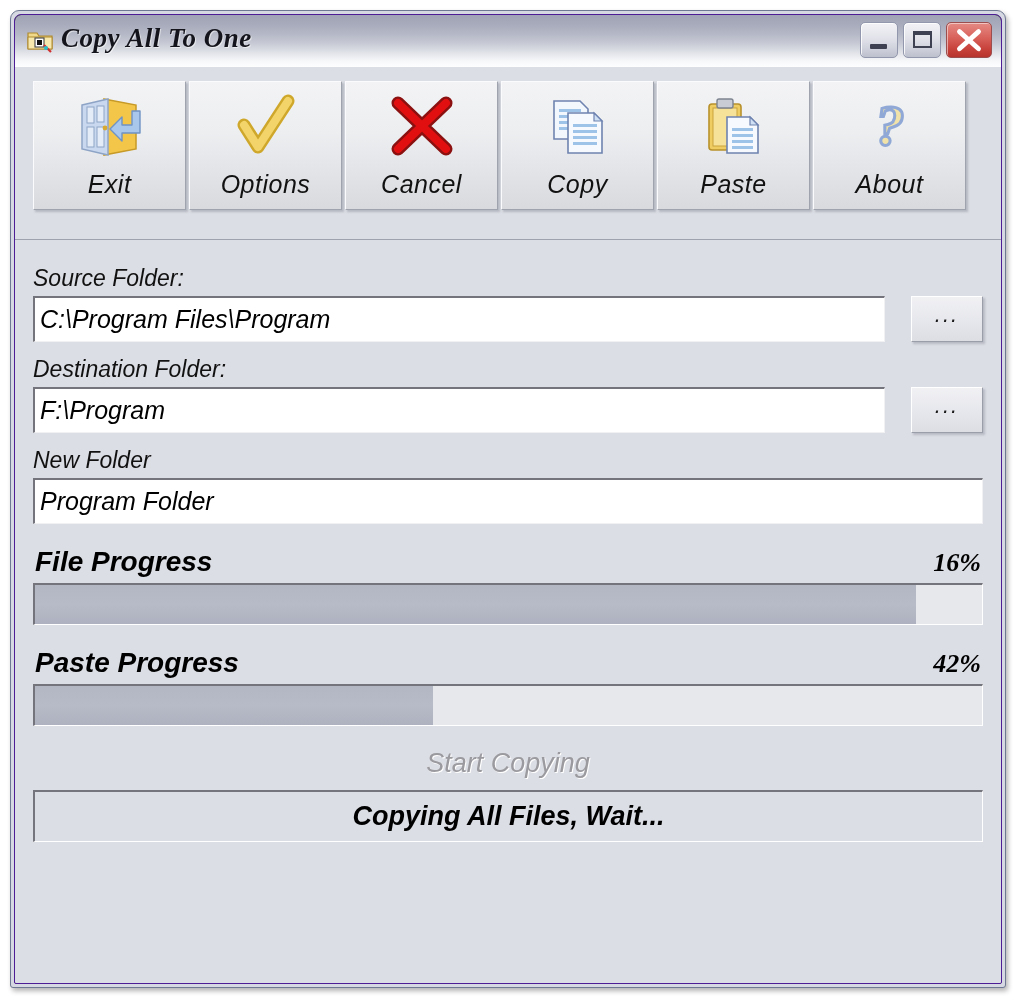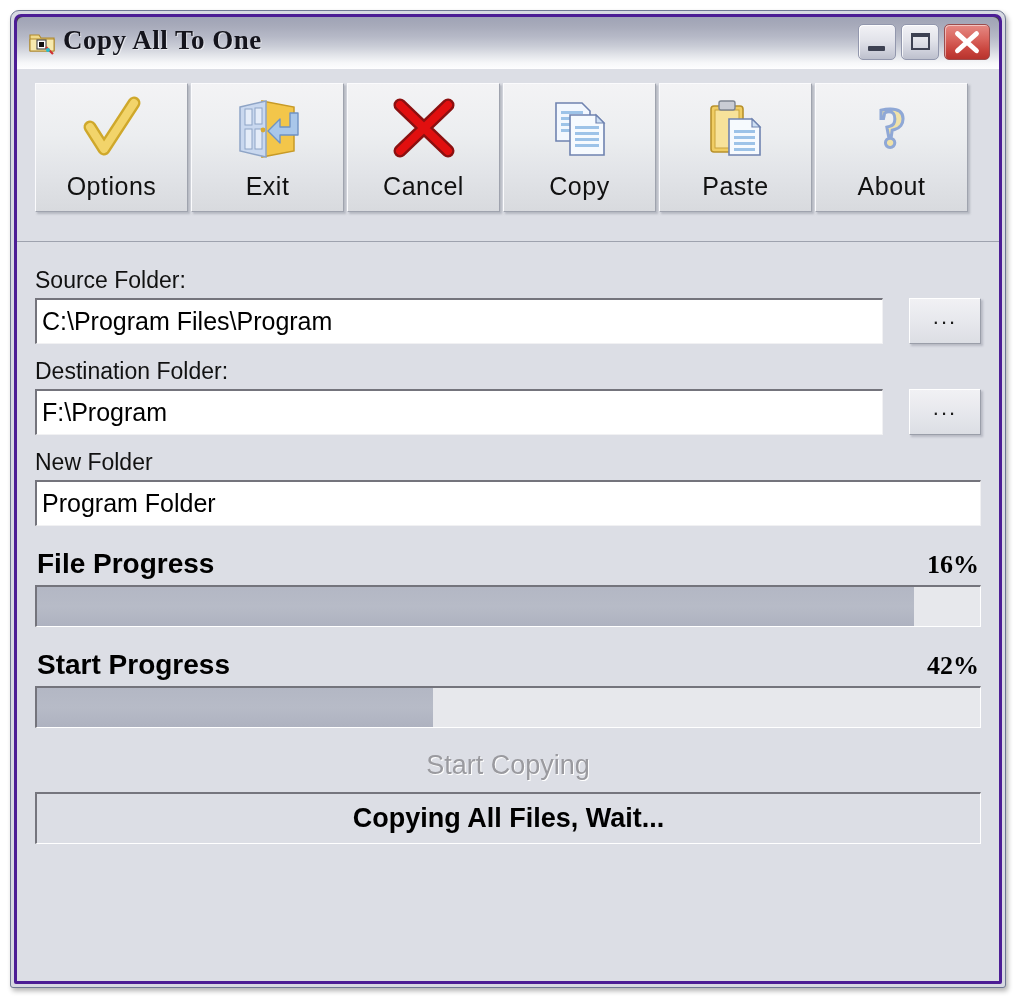--- a/index.html
+++ b/index.html
@@ -18,25 +18,26 @@
     box-sizing: border-box;
     border: 1px solid #6f7893;
     border-radius: 9px 9px 3px 3px;
     background: #d7d9e2;
     box-shadow: 2px 3px 5px rgba(0,0,0,0.30);
     overflow: hidden;
   }
   .window-inner {
     position: absolute;
     left: 3px; top: 3px; right: 3px; bottom: 3px;
-    border: 3px solid #4c1d95;
+    border: 1px solid #4c1d95;
     border-radius: 7px 7px 2px 2px;
     background: #404040;
     box-sizing: border-box;
     overflow: hidden;
+    font-style: italic;
   }
 
   
   .titlebar {
     position: absolute;
     left: 0; top: 0; right: 0;
     height: 52px;
     background: linear-gradient(to bottom,
        #9fa3b5 0%, #a8abbb 18%, #b6b9c7 38%,
        #c9ccd6 56%, #e3e5ea 74%, #f6f7f9 88%, #fefeff 100%);
@@ -298,41 +299,41 @@
       </div>
     </div>
   </div>
 
   <div class="toolbar">
     <div class="tb-row">
 
       <div class="tb-btn">
         <span class="tb-icon">
           <svg width="72" height="72" viewBox="0 0 72 72">
-            <path d="M14 34 L28 56 L58 10" fill="none" stroke="#cfa82b" stroke-width="13" stroke-linecap="round" stroke-linejoin="round"></path>
-            <path d="M14 34 L28 56 L58 10" fill="none" stroke="#f2d46a" stroke-width="8" stroke-linecap="round" stroke-linejoin="round"></path>
-          </svg>
-        </span>
-        <span class="tb-label">Options</span>
-      </div>
-
-      <div class="tb-btn">
-        <span class="tb-icon">
-          <svg width="72" height="72" viewBox="0 0 72 72">
             <path d="M30 8 L62 14 L62 58 L30 64 Z" fill="#f3c64a" stroke="#c79a27" stroke-width="1.5"></path>
             <path d="M8 14 L34 8 L34 64 L8 58 Z" fill="#c9d8ef" stroke="#8ea4c6" stroke-width="1.5"></path>
             <rect x="13" y="16" width="7" height="16" fill="#e4ecf8" stroke="#8ea4c6"></rect>
             <rect x="23" y="15" width="7" height="16" fill="#e4ecf8" stroke="#8ea4c6"></rect>
             <rect x="13" y="36" width="7" height="20" fill="#e4ecf8" stroke="#8ea4c6"></rect>
             <rect x="23" y="36" width="7" height="20" fill="#e4ecf8" stroke="#8ea4c6"></rect>
             <circle cx="31" cy="37" r="2.4" fill="#d7a930"></circle>
             <path d="M66 20 L66 42 L48 42 L48 50 L36 38 L48 26 L48 34 L58 34 L58 20 Z" fill="#a9c7ea" stroke="#6f93c4" stroke-width="1.4" stroke-linejoin="round"></path>
           </svg>
         </span>
         <span class="tb-label">Exit</span>
+      </div>
+
+      <div class="tb-btn">
+        <span class="tb-icon">
+          <svg width="72" height="72" viewBox="0 0 72 72">
+            <path d="M14 34 L28 56 L58 10" fill="none" stroke="#cfa82b" stroke-width="13" stroke-linecap="round" stroke-linejoin="round"></path>
+            <path d="M14 34 L28 56 L58 10" fill="none" stroke="#f2d46a" stroke-width="8" stroke-linecap="round" stroke-linejoin="round"></path>
+          </svg>
+        </span>
+        <span class="tb-label">Options</span>
       </div>
 
       <div class="tb-btn">
         <span class="tb-icon">
           <svg width="72" height="72" viewBox="0 0 72 72">
             <path d="M12 12 L60 58 M60 12 L12 58" stroke="#8b1010" stroke-width="13" stroke-linecap="round"></path>
             <path d="M12 12 L60 58 M60 12 L12 58" stroke="#e10f0f" stroke-width="8" stroke-linecap="round"></path>
           </svg>
         </span>
         <span class="tb-label">Cancel</span>
@@ -424,21 +425,21 @@
       <span class="prog-title">File Progress</span>
       <span class="prog-pct">16%</span>
     </div>
     <div class="prog-track">
       <div class="prog-fill" style="width: 93%;"></div>
     </div>
 
     <div class="spacer-22"></div>
 
     <div class="prog-head">
-      <span class="prog-title">Start Progress</span>
+      <span class="prog-title">Paste Progress</span>
       <span class="prog-pct">42%</span>
     </div>
     <div class="prog-track">
       <div class="prog-fill" style="width: 42%;"></div>
     </div>
 
     <div class="spacer-10"></div>
 
     <div class="start-btn">Start Copying</div>
 

